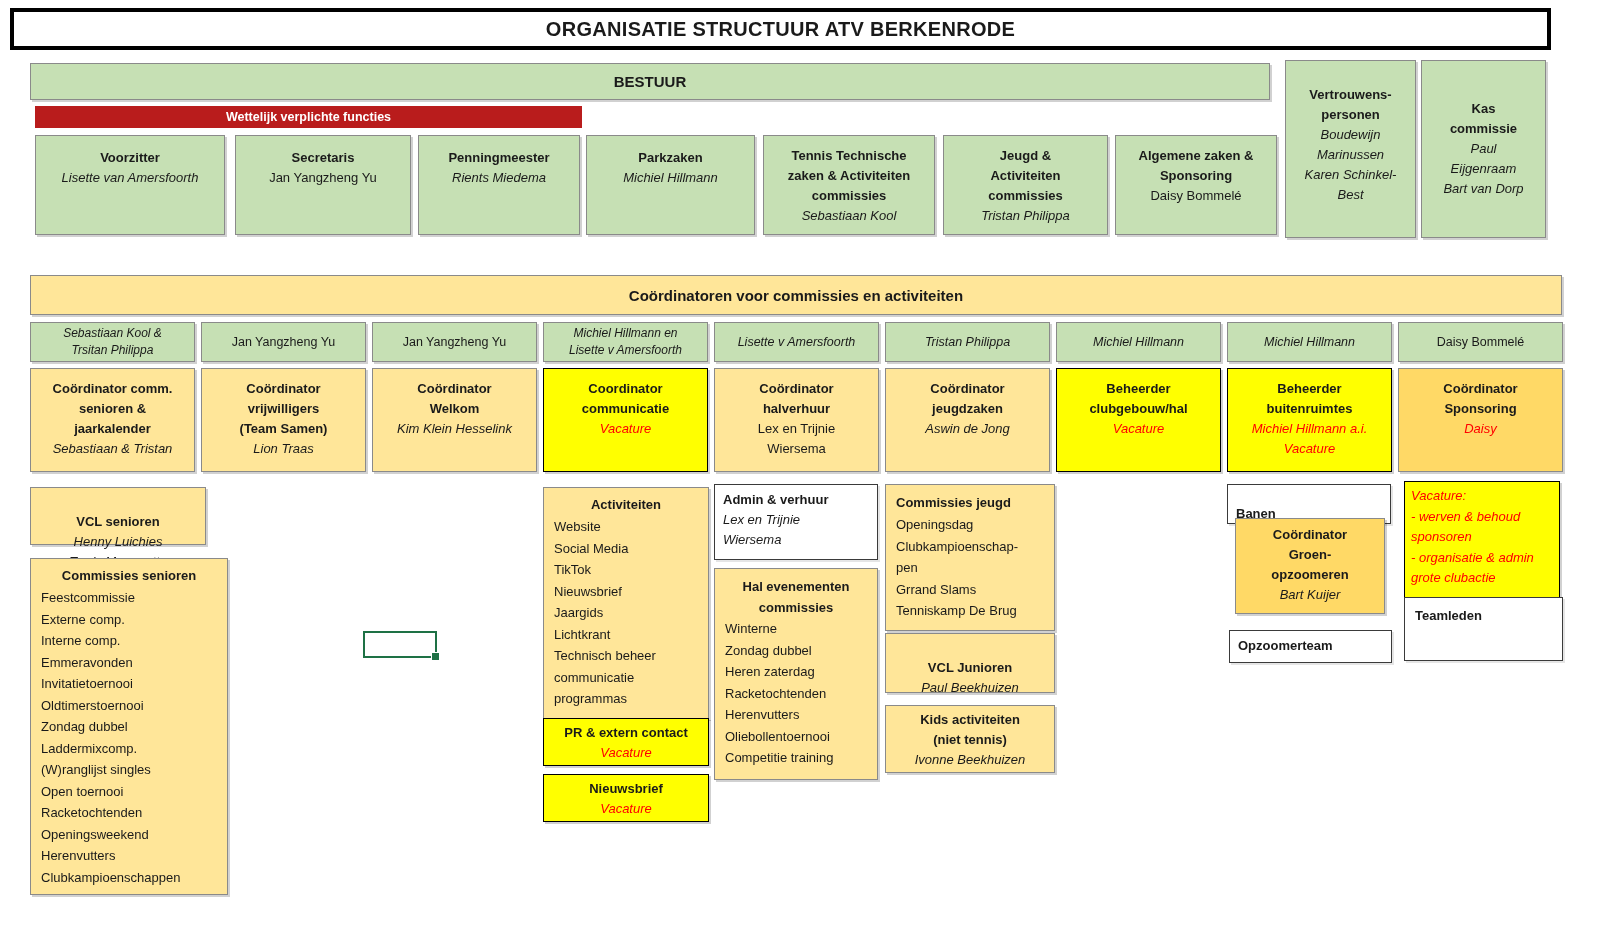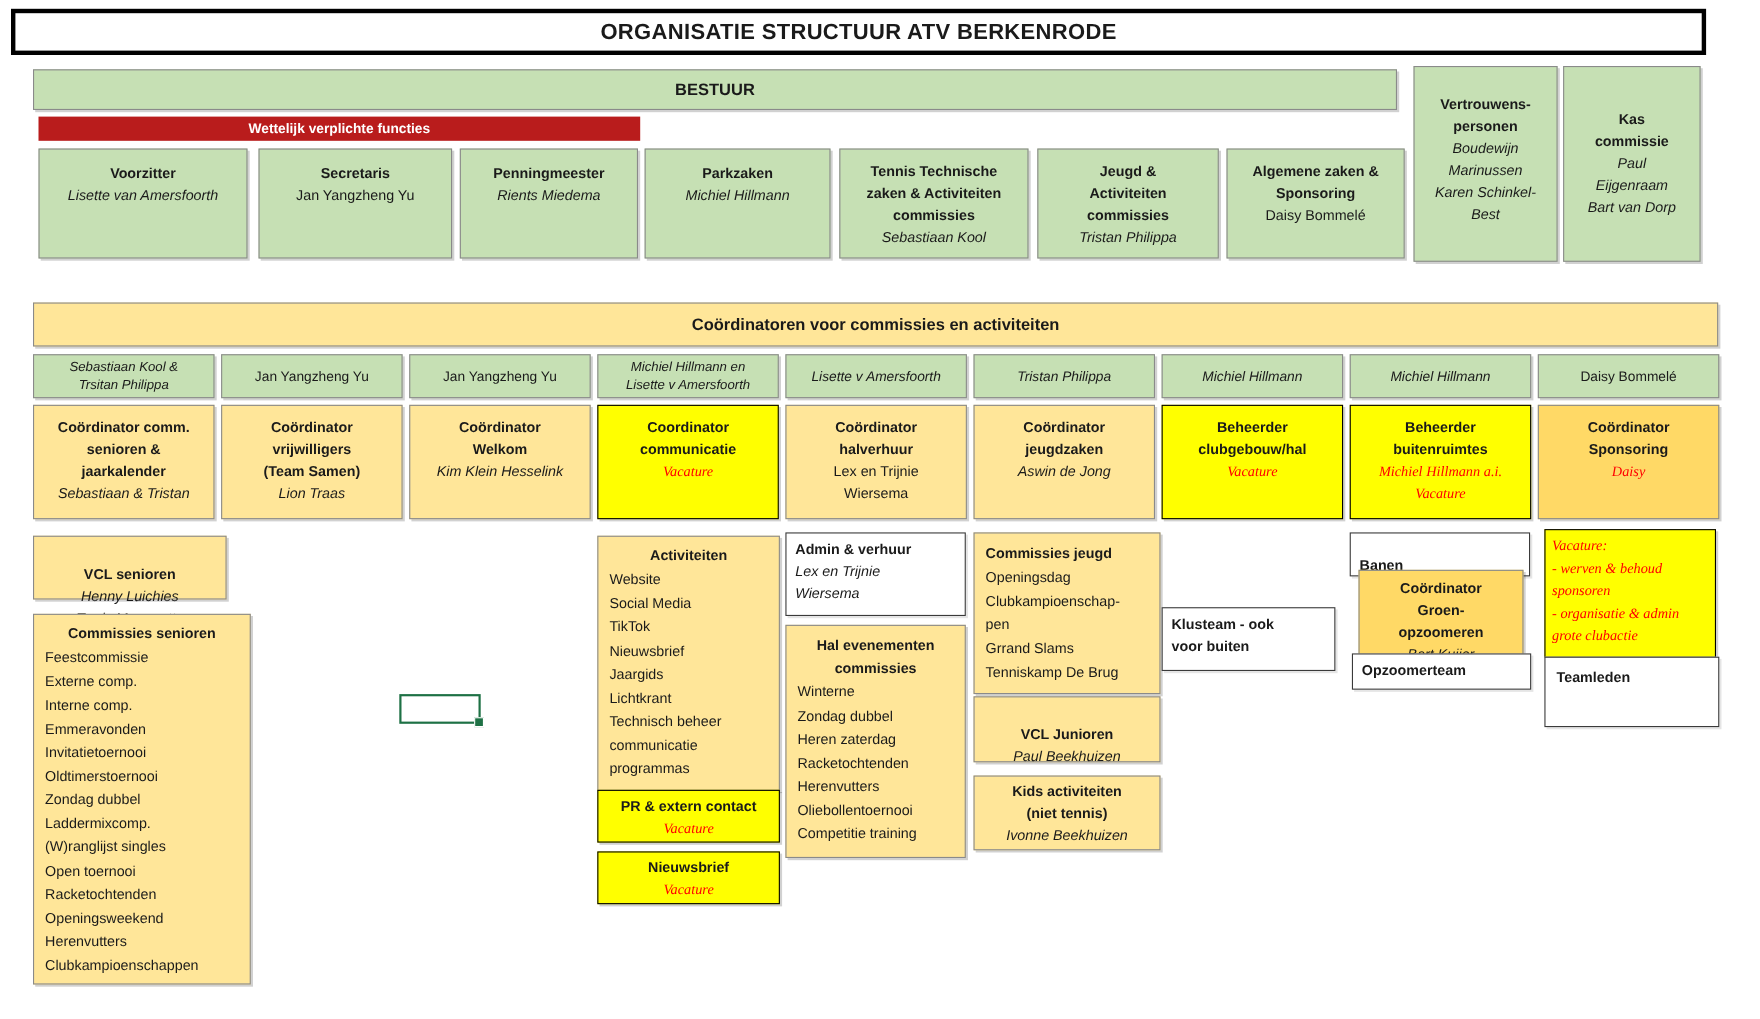--- a/index.html
+++ b/index.html
@@ -11,21 +11,21 @@
   .green{background:#C6E0B4;}
   .tan{background:#FFE699;}
   .gold{background:#FFD966;}
   .yel{background:#FFFF00;border-color:#000;}
   .wht{background:#fff;border-color:#3a3a3a;box-shadow:2px 2px 0 rgba(0,0,0,0.10);}
   .ctr{text-align:center;}
   .lft{text-align:left;padding:5px 8px;}
   .role{font-weight:700;line-height:20px;}
   .nm{line-height:20px;}
   .it{font-style:italic;}
-  .red{color:#FF0000;font-family:Liberation Serif, serif;}
+  .red{color:#FF0000;}
   .pt10{padding-top:10px;} .pt12{padding-top:12px;} .pt4{padding-top:4px;}
   .pt8{padding-top:24px;} .pt24{padding-top:24px;} .pt38{padding-top:38px;}
   .title-box{position:absolute;left:10px;top:8px;width:1541px;height:42px;border:4px solid #000;
              display:flex;align-items:center;justify-content:center;font-weight:700;font-size:20px;
              letter-spacing:.3px;box-sizing:border-box;background:#fff;}
   .banner{position:absolute;display:flex;align-items:center;justify-content:center;font-weight:700;
           font-size:15px;border:1px solid #8a8a8a;box-shadow:2px 2px 0 rgba(0,0,0,0.18);box-sizing:border-box;}
   .banner-bestuur{left:30px;top:63px;width:1240px;height:37px;background:#C6E0B4;}
   .banner-coord{left:30px;top:275px;width:1532px;height:40px;background:#FFE699;}
   .legal{position:absolute;left:35px;top:106px;width:547px;height:22px;background:#b91c1c;color:#fff;
@@ -247,35 +247,31 @@
   <div class="bx tan ctr pt8" style="left:885px;top:633px;width:170px;height:60px;">
     <div class="role" data-bind="details.vcl_junioren.title">VCL Junioren</div>
     <div class="nm it" data-bind="details.vcl_junioren.name">Paul Beekhuizen</div>
   </div>
   <div class="bx tan ctr pt4" style="left:885px;top:705px;width:170px;height:68px;">
     <div class="role" data-bind="details.kids_activiteiten.title">Kids activiteiten
 (niet tennis)</div>
     <div class="nm it" data-bind="details.kids_activiteiten.name">Ivonne Beekhuizen</div>
   </div>
 
-  <div class="bx wht lft" style="left:1056px;top:552px;width:158px;height:58px;">
-    <div class="role" data-bind="details.klusteam.title">Klusteam - ook
-voor buiten</div>
-  </div>
 
   <div class="bx wht lft" style="left:1227px;top:484px;width:164px;height:28px;padding:19px 8px;">
     <div class="role" data-bind="details.banen.title">Banen</div>
   </div>
   <div class="bx gold ctr" style="left:1235px;top:518px;width:150px;padding:6px 2px 8px 2px;">
     <div class="role" data-bind="details.groen.title">Coördinator
 Groen-
 opzoomeren</div>
     <div class="nm it" data-bind="details.groen.name">Bart Kuijer</div>
   </div>
-  <div class="bx wht lft" style="left:1229px;top:594px;width:163px;height:33px;padding:5px 8px;">
+  <div class="bx wht lft" style="left:1229px;top:630px;width:163px;height:33px;padding:5px 8px;">
     <div class="role" data-bind="details.opzoomerteam.title">Opzoomerteam</div>
   </div>
 
   <div class="bx yel lft" style="left:1404px;top:481px;width:156px;padding:4px 6px 8px 6px;">
     <div class="nm it red" style="line-height:20.5px;" data-bind="details.sponsoring_vacature.text">Vacature:
 - werven &amp; behoud
 sponsoren
 - organisatie &amp; admin
 grote clubactie</div>
   </div>

